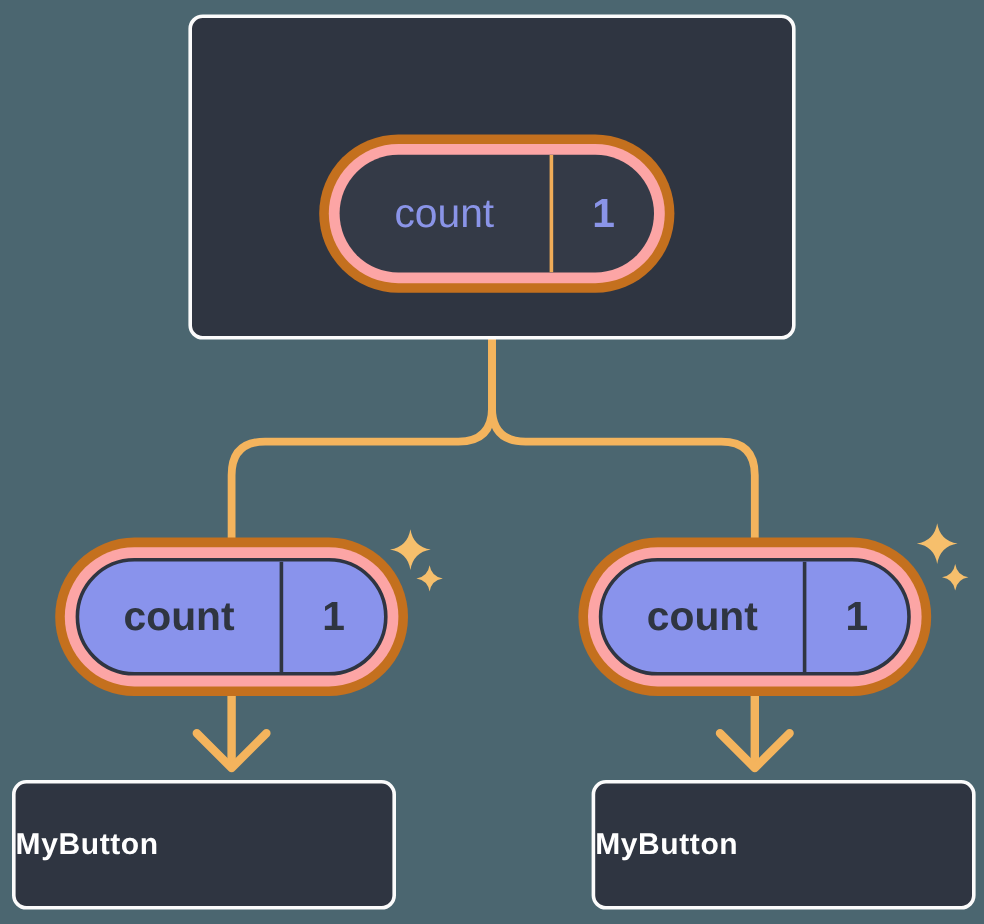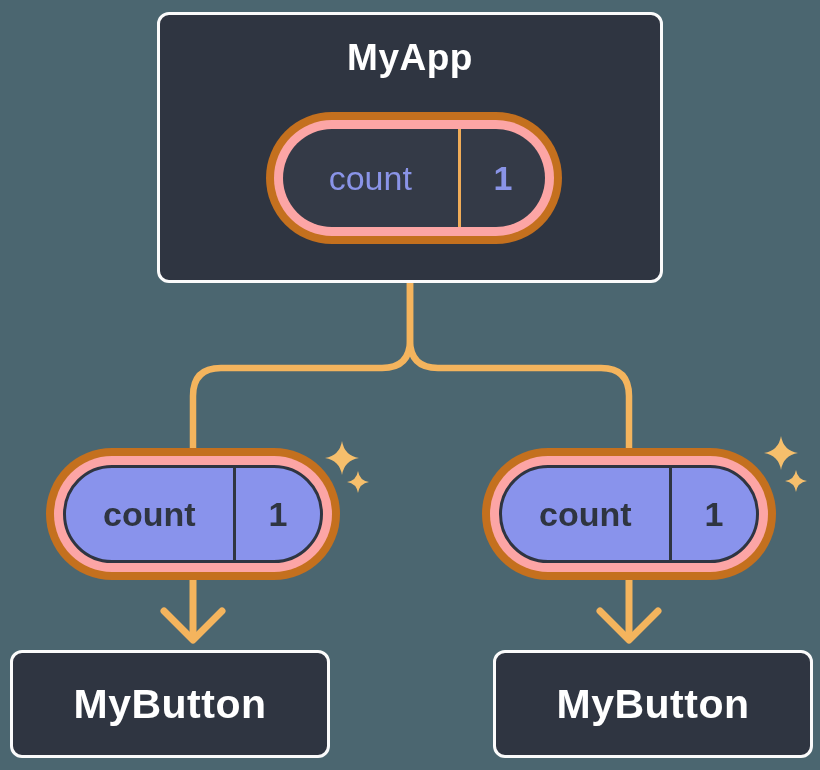--- a/index.html
+++ b/index.html
@@ -35,23 +35,22 @@
     margin-top: 22px;
     text-align: center;
     color: #FFFFFF;
     font-size: 37px;
     font-weight: 700;
     letter-spacing: 0.5px;
   }
   .node-box.leaf {
     display: flex;
     align-items: center;
-    justify-content: center;
     color: #FFFFFF;
-    font-size: 41px;
+    font-size: 25px;
     font-weight: 700;
     letter-spacing: 0.5px;
   }
   .leaf-left  { left: 10px;  top: 650px; width: 320px; height: 108px; }
   .leaf-right { left: 493px; top: 650px; width: 320px; height: 108px; }
 
   
   .pill {
     position: absolute;
     border-radius: 999px;
@@ -134,21 +133,20 @@
       <path class="sparkle" d="M342,441 Q344.4,455.6 359,458 Q344.4,460.4 342,475 Q339.6,460.4 325,458 Q339.6,455.6 342,441 Z"></path>
       <path class="sparkle" d="M358,471 Q359.5,480.5 369,482 Q359.5,483.5 358,493 Q356.5,483.5 347,482 Q356.5,480.5 358,471 Z"></path>
     </g>
     <g>
       <path class="sparkle" d="M781,436 Q783.4,450.6 798,453 Q783.4,455.4 781,470 Q778.6,455.4 764,453 Q778.6,450.6 781,436 Z"></path>
       <path class="sparkle" d="M796,470 Q797.5,479.5 807,481 Q797.5,482.5 796,492 Q794.5,482.5 785,481 Q794.5,479.5 796,470 Z"></path>
     </g>
   </svg>
 
   <div class="node-box root">
-    <div class="root-title">MyApp</div>
 
     <div class="pill state">
       <div class="pill-mid">
         <div class="pill-core">
           <div class="pill-label">count</div>
           <div class="pill-divider"></div>
           <div class="pill-value">1</div>
         </div>
       </div>
     </div>

